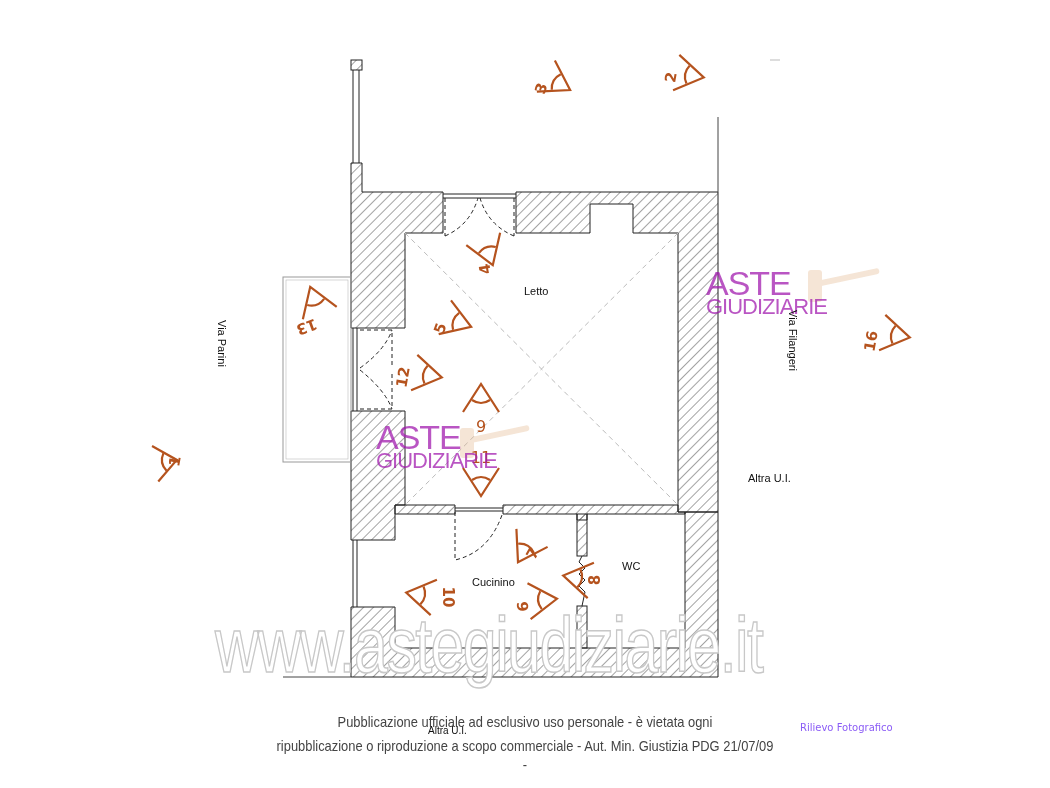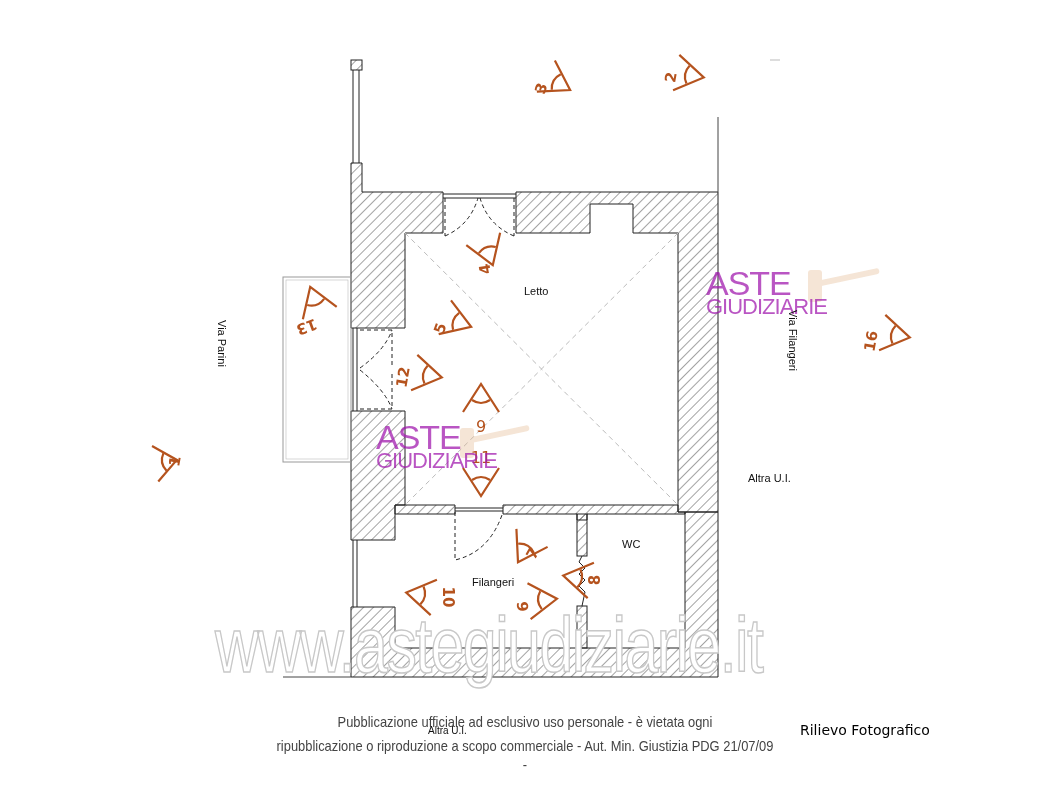--- a/index.html
+++ b/index.html
@@ -6,21 +6,21 @@
   body { width:1050px; height:788px; position:relative; overflow:hidden; font-family:"Liberation Sans", sans-serif; }
   #plan { position:absolute; left:0; top:0; }
   .label { position:absolute; font-family:"Liberation Sans", sans-serif; color:#111; font-size:11px; white-space:nowrap; }
   .vert { writing-mode:vertical-rl; }
   .wm-url { position:absolute; left:215px; top:600px; font-family:"Liberation Sans", sans-serif; font-size:78px; color:#ffffff;
             -webkit-text-stroke:1.6px #c8c8c8; letter-spacing:-2px; transform:scaleX(0.78); transform-origin:left top; white-space:nowrap; }
   .logo { position:absolute; font-family:"Liberation Sans", sans-serif; color:#a21caf; opacity:0.75; line-height:1; }
   .logo .l1 { font-size:34px; letter-spacing:-1px; }
   .logo .l2 { font-size:22px; letter-spacing:-1px; margin-top:-4px;text-align:center; }
   .footer { position:absolute; left:0; width:1050px; text-align:center; color:#444; font-size:15px; transform:scaleX(0.86); }
-  .title-right { position:absolute; left:800px; top:722px; font-family:"DejaVu Sans", sans-serif; font-size:14px; color:#000000; }
+  .title-right { position:absolute; left:800px; top:722px; font-family:"DejaVu Sans", sans-serif; font-size:10px; color:#8b5cf6; }
 </style>
 </head>
 <body>
 
 <svg id="plan" width="1050" height="788" viewBox="0 0 1050 788">
   <defs>
     <pattern id="hatch" patternUnits="userSpaceOnUse" width="7" height="7" patternTransform="rotate(45)">
       <line x1="0" y1="0" x2="0" y2="7" stroke="#333" stroke-width="0.9"></line>
     </pattern>
   </defs>
@@ -167,22 +167,22 @@
 <div class="logo" style="left:706px; top:266px;">
   <div class="l1">ASTE</div>
   <div class="l2">GIUDIZIARIE</div>
 </div>
 <div class="logo" style="left:376px; top:420px;">
   <div class="l1">ASTE</div>
   <div class="l2">GIUDIZIARIE</div>
 </div>
 
 <div class="label" style="left:524px; top:285px;">Letto</div>
-<div class="label" style="left:472px; top:576px;">Filangeri</div>
-<div class="label" style="left:622px; top:538px;">WC</div>
+<div class="label" style="left:472px; top:576px;">Cucinino</div>
+<div class="label" style="left:622px; top:560px;">WC</div>
 
 <div class="label vert" style="left:216px; top:320px;">Via Parini</div>
 <div class="label vert" style="left:787px; top:310px;">Via Filangeri</div>
 
 <div class="label" style="left:748px; top:472px;">Altra U.I.</div>
 <div class="label" style="left:428px; top:725px; font-size:10px;">Altra U.I.</div>
 
 <div class="wm-url">www.astegiudiziarie.it</div>
 
 <div class="footer" style="top:713px;">Pubblicazione ufficiale ad esclusivo uso personale - è vietata ogni</div>

